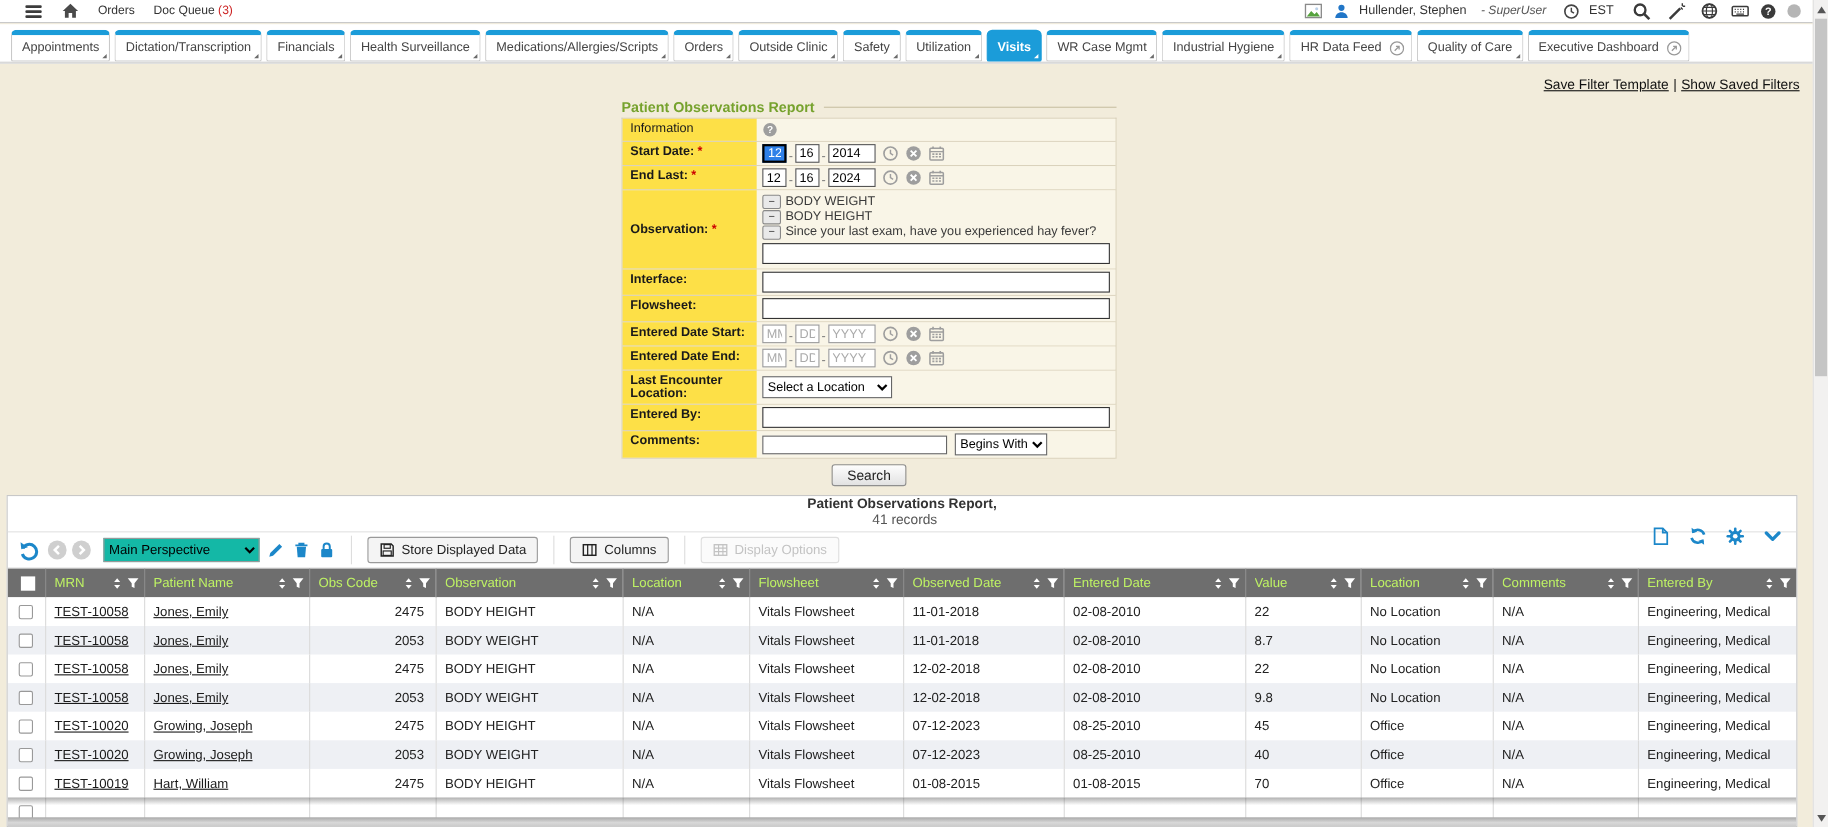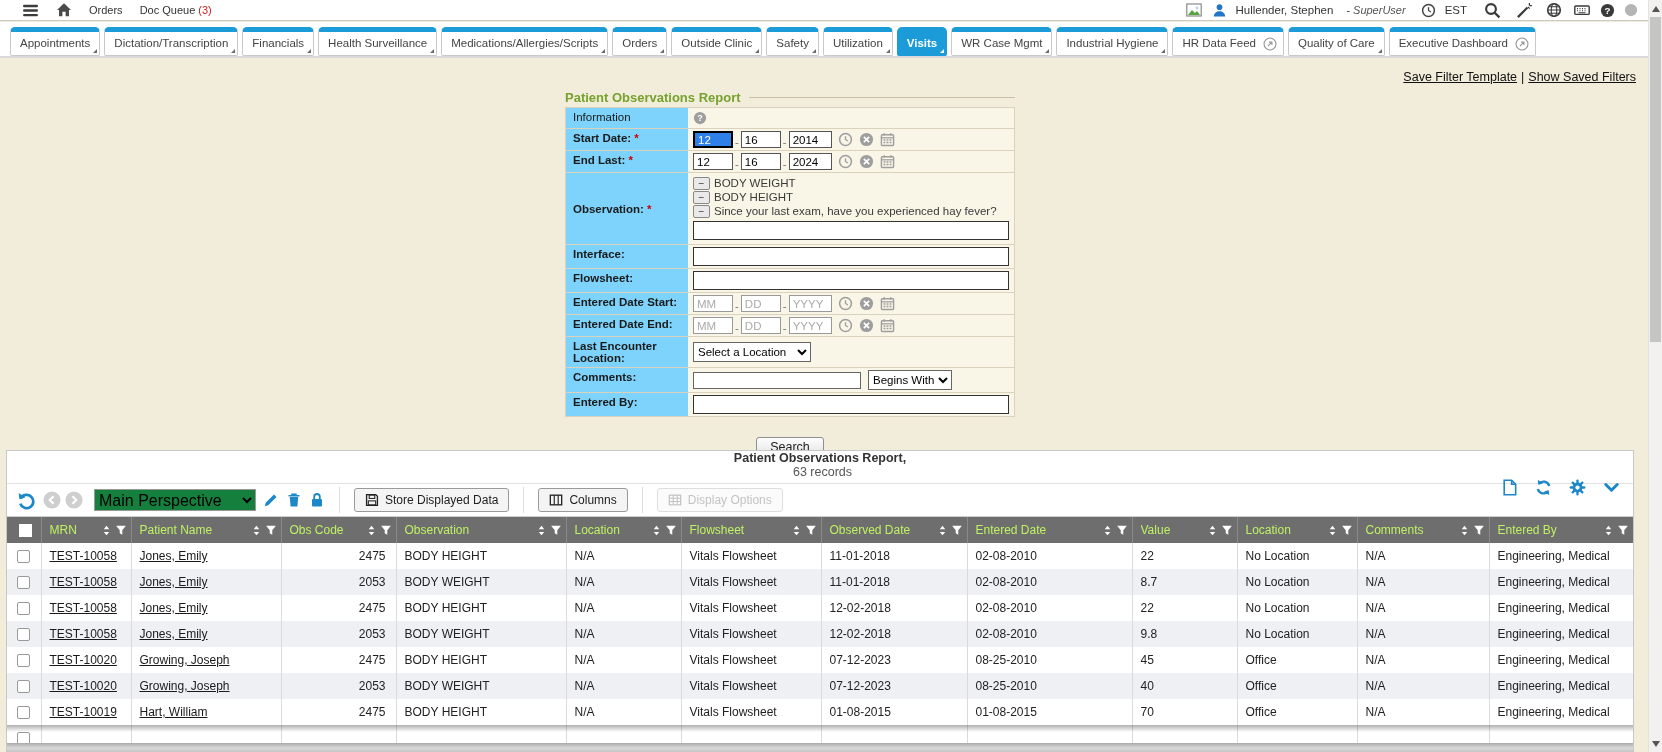--- a/index.html
+++ b/index.html
@@ -35,57 +35,57 @@
   .filter-links { position:absolute; top:70px; right:26px; font-size:12.5px; }
   .filter-links a { color:#111; text-decoration:underline; cursor:pointer; }
   .fl-div { margin:0 4px; color:#111; }
 
   
   .fform { position:absolute; left:565px; top:90px; width:450px; font-size:11.5px; }
   .fform-title { display:flex; align-items:center; color:#76A22D; font-size:13px; font-weight:bold; margin-bottom:2px; }
   .fform-title::after { content:""; flex:1; border-top:1px solid #c9c0a4; margin-left:8px; }
   .fbody { border:1px solid #DAD2BC; border-bottom:none; }
   .frow { display:flex; border-bottom:1px solid #DAD2BC; }
-  .flabel { width:122px; background:#7dd3fc; padding:3px 4px 3px 7px; font-weight:bold; color:#1a1a1a; flex-shrink:0; }
+  .flabel { width:122px; background:#fde047; padding:3px 4px 3px 7px; font-weight:bold; color:#1a1a1a; flex-shrink:0; }
   .flabel.normal { font-weight:normal; }
   .req { color:#CC0000; font-weight:bold; margin-left:3px; }
   .ffield { flex:1; background:#F9F5E7; padding:2px 5px; display:flex; align-items:center; gap:3px; min-height:20px; }
   .ffield.col { flex-direction:column; align-items:stretch; gap:1px; padding-top:3px; padding-bottom:4px; }
-  .dinput { width:40px; height:17px; border:1px solid #555; font-size:11.5px; padding:0 3px; font-family:inherit; }
+  .dinput { width:22px; height:17px; border:1px solid #555; font-size:11.5px; padding:0 3px; font-family:inherit; }
   .dinput.yr { width:43px; }
   .dinput.sel { background:#2E80E8; color:#fff; border:2px solid #000; }
   .dinput.ghost { border-color:#999; color:#999; }
   .dinput.ghost::placeholder { color:#aaa; }
   .dsep { color:#777; margin:4px -1px 0; }
   .gicon { width:15px; height:15px; color:#9E9E9E; margin-left:3px; cursor:pointer; }
   .wide-input { width:100%; height:19px; border:1.5px solid #333; font-size:11.5px; padding:0 4px; font-family:inherit; }
   .obs-chip { display:flex; align-items:center; gap:4px; line-height:14px; }
   .minus-btn { width:17px; height:13px; font-size:10px; line-height:9px; border:1px solid #888; background:#e9e9e9;
                border-radius:2px; cursor:pointer; color:#333; flex-shrink:0; }
   .obs-txt { color:#3a3a3a; white-space:nowrap; overflow:hidden; }
   .fselect { height:20px; border:1px solid #666; background:#fff; font-size:11.5px; font-family:inherit; }
   .cm-input { width:168px; height:17px; border:1px solid #666; font-size:11.5px; padding:0 3px; font-family:inherit; }
   .help-ic { width:14px; height:14px; color:#9E9E9E; }
-  .search-row { text-align:center; margin-top:20px; }
+  .search-row { text-align:center; margin-top:5px; }
   .search-btn { font-family:inherit; font-size:12.5px; color:#222; padding:2px 13px; border:1px solid #8f8f8f;
                 border-radius:3px; background:linear-gradient(#fdfdfd,#e2e2e2); cursor:pointer; }
 
   
   .panel { position:absolute; left:6px; top:450px; width:1628px; height:302px; background:#fff;
            border:1px solid #c8c8c8; overflow:hidden; }
   .panel-title-row { height:32px; display:flex; align-items:center; padding:0 13px; font-size:12.5px;flex-direction:column; }
   .panel-title { font-weight:bold; color:#333; }
   .panel-count { color:#555; margin-left:5px; }
   .panel-icons { margin-left:auto; display:flex; align-items:center; gap:17px; color:#1C87C9; }
   .panel-icons .ic { width:17px; height:17px; cursor:pointer; }
   .toolbar { height:34px; border-top:1px solid #e2e2e2; border-bottom:1px solid #cfcfcf; display:flex;
              align-items:center; padding:0 10px; gap:7px; }
   .undo-ic { width:19px; height:19px; color:#1C87C9; cursor:pointer; }
   .cir-ic { width:18px; height:18px; color:#cfcfcf; cursor:pointer; }
-  .persp-select { height:22px; width:162px; border:1px solid #999; background:#15803d; font-size:16px; font-family:inherit; margin-left:4px; }
+  .persp-select { height:22px; width:142px; border:1px solid #999; background:#14b8a6; font-size:12px; font-family:inherit; margin-left:4px; }
   .mini-blue { width:16px; height:16px; color:#1C87C9; cursor:pointer; }
   .vsep { width:1px; height:26px; background:#ddd; margin:0 7px; }
   .tbtn { display:inline-flex; align-items:center; gap:6px; border:1px solid #9a9a9a; border-radius:3px;
           background:#f4f4f4; padding:4px 10px; font-size:12px; color:#222; cursor:pointer; font-family:inherit; }
   .tbtn .ic { width:14px; height:14px; }
   .tbtn.disabled { color:#c3c3c3; border-color:#dedede; background:#fbfbfb; cursor:default; }
 
   
   table.grid { border-collapse:collapse; table-layout:fixed; width:1626px; font-size:12px; }
   .grid th { background:#6E6E6E; color:#bef264; font-weight:normal; height:26px; text-align:left;
@@ -488,44 +488,44 @@
     </div>
     <div class="frow">
       <div class="flabel">Last Encounter Location:</div>
       <div class="ffield">
         <select class="fselect" style="width:118px">
           <option>Select a Location</option>
         </select>
       </div>
     </div>
     <div class="frow">
+      <div class="flabel">Entered By:</div>
+      <div class="ffield">
+          <input class="wide-input" style="">
+        </div>
+    </div>
+    <div class="frow">
       <div class="flabel">Comments:</div>
       <div class="ffield">
         <input class="cm-input" style="">
         <select class="fselect" style="margin-left:4px">
           <option>Begins With</option>
         </select>
       </div>
     </div>
-    <div class="frow">
-      <div class="flabel">Entered By:</div>
-      <div class="ffield">
-          <input class="wide-input" style="">
-        </div>
-    </div>
   </div>
   <div class="search-row">
     <button class="search-btn">Search</button>
   </div>
 </div>
 
 <div class="panel">
   <div class="panel-title-row">
     <span class="panel-title">Patient Observations Report,</span>
-    <span class="panel-count">63 records</span>
+    <span class="panel-count">41 records</span>
     <div class="panel-icons">
       <svg class="ic">
           <use href="#i-doc"></use>
         </svg>
       <svg class="ic">
           <use href="#i-refresh"></use>
         </svg>
       <svg class="ic">
           <use href="#i-gear"></use>
         </svg>

